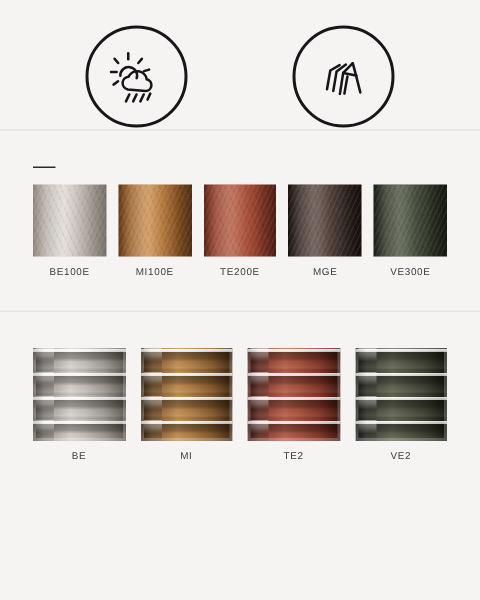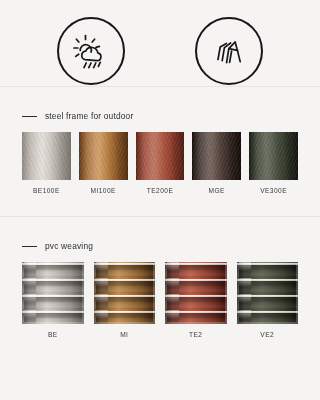--- a/index.html
+++ b/index.html
@@ -208,21 +208,20 @@
     </svg>
   </div>
 
 </div>
 
 <div class="divider"></div>
 
 <div class="section" style="padding-top:24px;">
   <div class="section-head">
     <span class="dash"></span>
-    <span class="section-title">steel frame for outdoor</span>
   </div>
 
   <div class="swatch-grid">
 
     <div class="swatch-cell">
       <div class="swatch-chip" style="background: linear-gradient(90deg, rgb(141, 135, 127) 0%, rgb(185, 179, 171) 18%, rgb(222, 217, 210) 42%, rgb(185, 179, 171) 72%, rgb(141, 135, 127) 100%);">
         <span class="sheen"></span>
         <span class="grain"></span>
       </div>
       <span class="swatch-label">BE100E</span>
@@ -259,24 +258,20 @@
       </div>
       <span class="swatch-label">VE300E</span>
     </div>
 
   </div>
 </div>
 
 <div class="divider" style="margin-top:22px;"></div>
 
 <div class="section" style="padding-top:24px;">
-  <div class="section-head">
-    <span class="dash"></span>
-    <span class="section-title">pvc weaving</span>
-  </div>
 
   <div class="swatch-grid" style="gap:10px;">
 
     <div class="swatch-cell">
       <div class="weave-chip">
         <span class="weave-base" style="background: linear-gradient(90deg, rgb(111, 106, 99) 0%, rgb(168, 162, 154) 22%, rgb(214, 209, 201) 40%, rgb(168, 162, 154) 78%, rgb(111, 106, 99) 100%);"></span>
         <span class="slats"></span>
         <span class="knots"></span>
         <span class="vsheen"></span>
         <span class="frame"></span>

